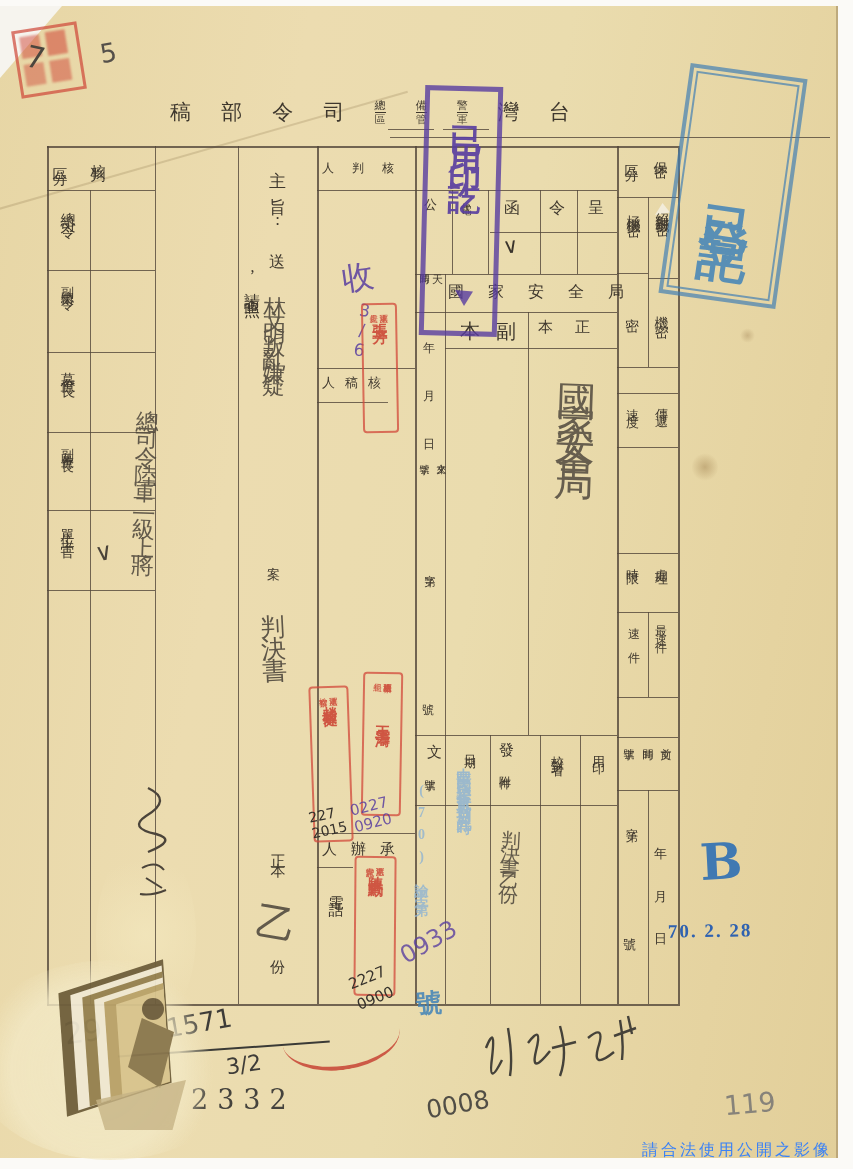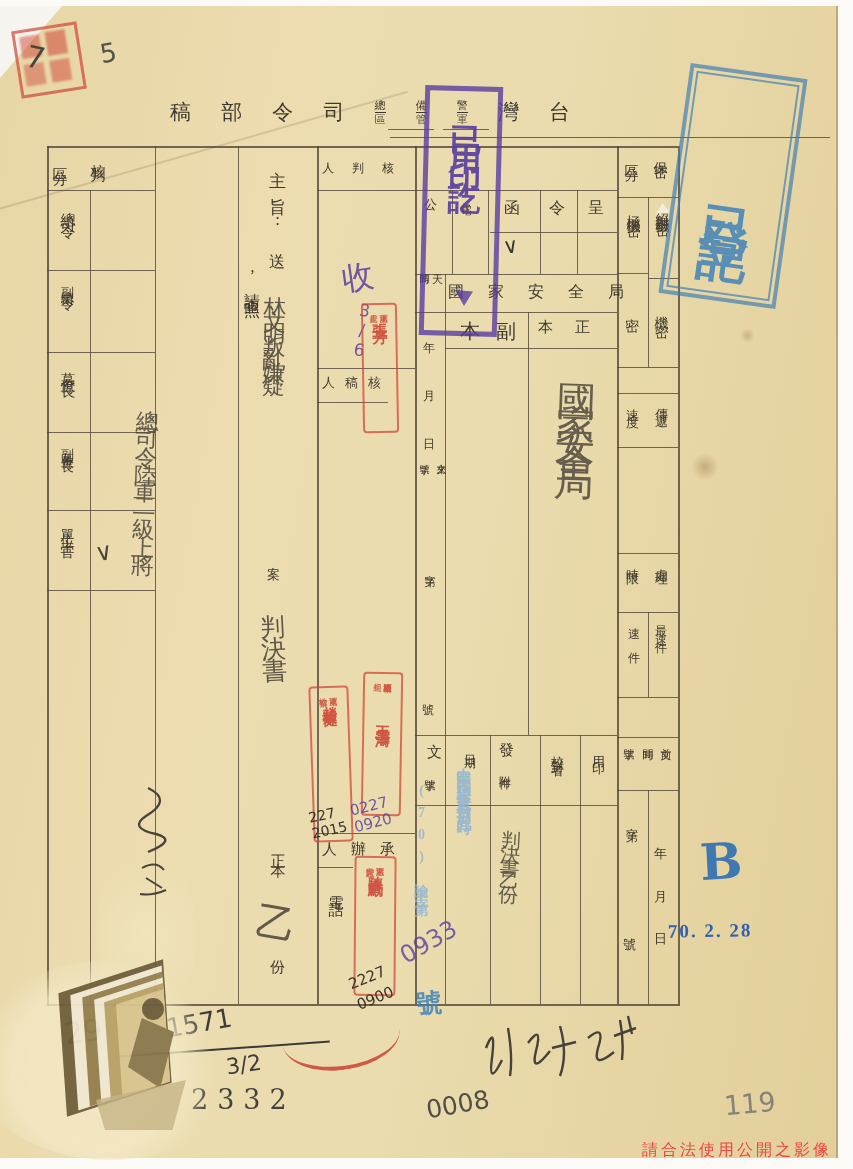--- a/index.html
+++ b/index.html
@@ -293,14 +293,14 @@
     <div style="position:absolute;left:72px;top:22px;width:96px;height:112px;background:#f0e8d2;transform:rotate(-18deg) skewX(-14deg);"></div>
     <div style="position:absolute;left:84px;top:26px;width:84px;height:106px;background:#94804f;transform:rotate(-18deg) skewX(-14deg);"></div>
     <div style="position:absolute;left:96px;top:30px;width:72px;height:100px;background:#f0e8d2;transform:rotate(-18deg) skewX(-14deg);"></div>
     <div style="position:absolute;left:106px;top:34px;width:62px;height:96px;background:#b9a269;transform:rotate(-18deg) skewX(-14deg);"></div>
     <div style="position:absolute;left:118px;top:38px;width:50px;height:90px;background:#d8c48e;transform:rotate(-18deg) skewX(-14deg);"></div>
     <div style="position:absolute;left:142px;top:38px;width:22px;height:22px;border-radius:50%;background:#6d5d3e;"></div>
     <div style="position:absolute;left:128px;top:58px;width:46px;height:70px;background:#8a774e;clip-path:polygon(30% 0,100% 20%,70% 100%,0 70%);"></div>
     <div style="position:absolute;left:96px;top:120px;width:90px;height:50px;background:#c4b183;clip-path:polygon(0 40%,100% 0,85% 100%,10% 100%);opacity:.8;"></div>
   </div>
 
-  <span class="ab" style="left:642px;top:1140px;font-size:16px;letter-spacing:3px;color:#ef4444;">請合法使用公開之影像</span>
+  <span class="ab" style="left:642px;top:1140px;font-size:16px;letter-spacing:3px;color:#3b82f6;">請合法使用公開之影像</span>
 </div>
 
 </body></html>

